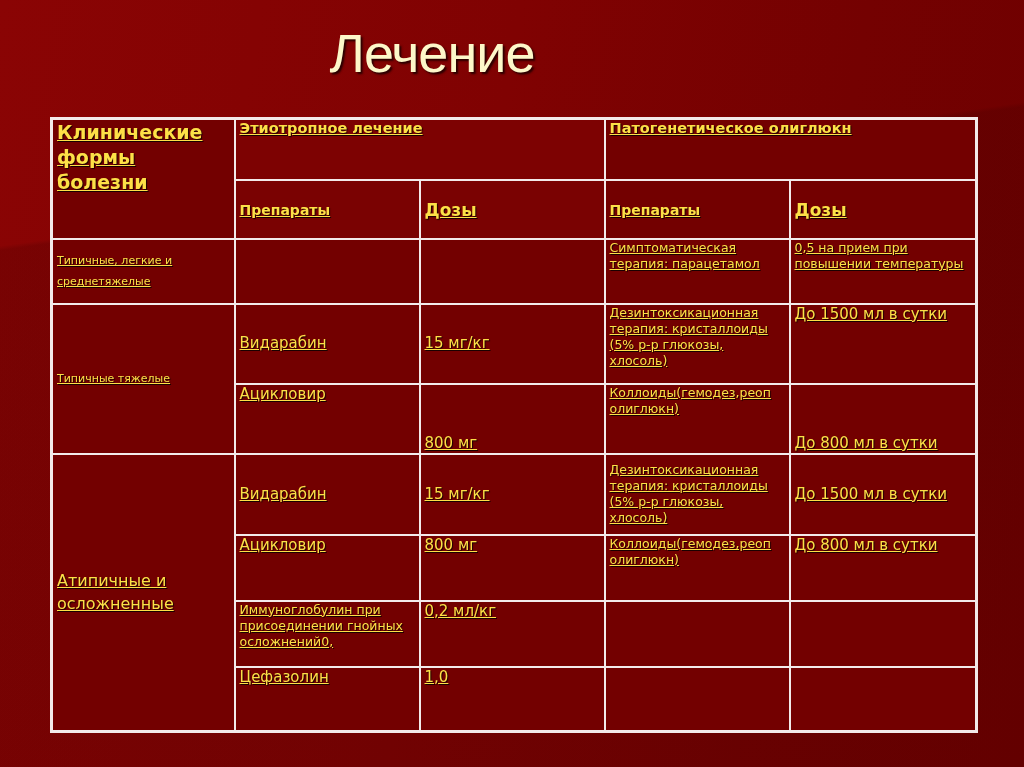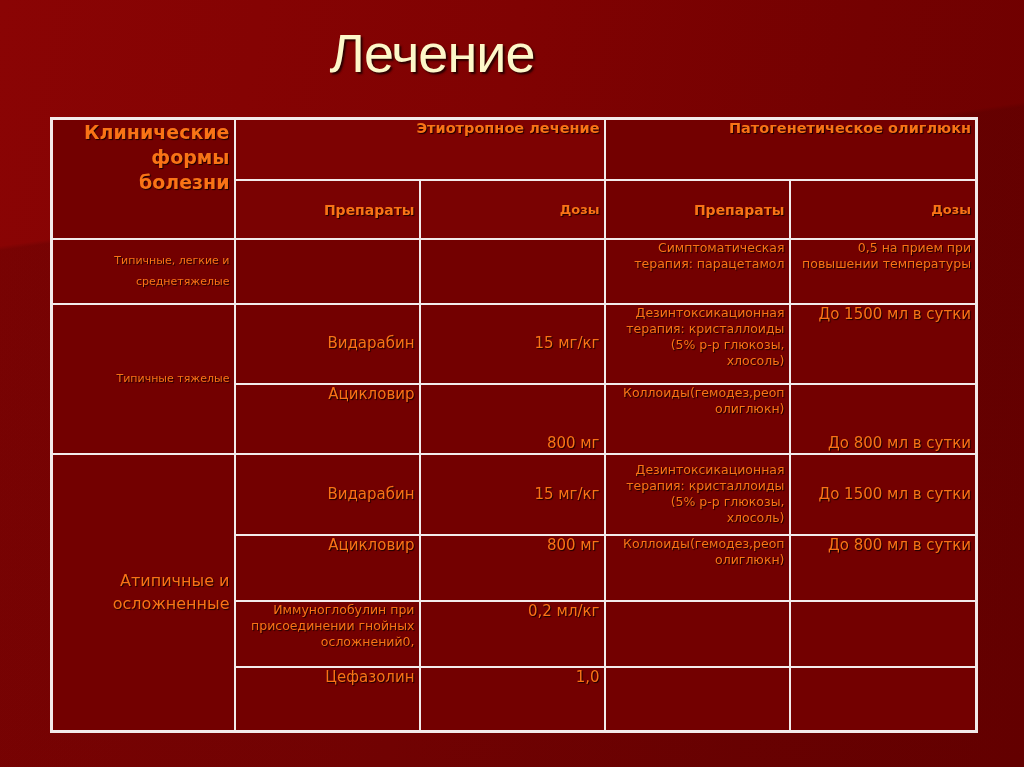--- a/index.html
+++ b/index.html
@@ -21,39 +21,40 @@
   }
   table.grid {
     position: absolute; left: 50px; top: 117px;
     width: 925px; height: 616px;
     border-collapse: collapse; table-layout: fixed;
     border: 3px solid #f3eaea;
   }
   table.grid td {
     border: 2px solid #f3eaea;
     background: #730000;
-    text-align: right;
+    text-align: left;
     padding: 0 4px;
-    color: #f97316;
+    color: #fde047;
     text-shadow: 1px 1px 1px #1a0000;
     overflow: hidden;
+    text-decoration: underline;
   }
   td.hdr-forms {
     background: transparent;
     color: #ffef5a;
     font-weight: bold; font-size: 19px; line-height: 25px;
     vertical-align: top; padding-top: 8px;
   }
   td.hdr-group {
     color: #ffef5a; font-weight: bold; font-size: 14.5px;
     vertical-align: top; padding-top: 8px; height: 50px;
   }
   td.hdr-group.etio { background: #7d0202; }
   td.hdr-sub { color: #3f6be8; font-weight: bold; font-size: 14px; text-shadow: 1px 1px 1px #150030; }
-  td.hdr-sub.big { font-size: 13px; }
+  td.hdr-sub.big { font-size: 17px; }
   td.hdr-sub.etio { background: #7a0202; }
   td.form { color: #f2cf86; font-size: 11px; line-height: 21px; }
   td.cell { font-size: 15px; line-height: 19px; margin-left: 22px; }
   td.small { font-size: 12.5px; line-height: 16px; }
   .top { vertical-align: top; padding-top: 6px; }
   .mid { vertical-align: middle; }
   .bot { vertical-align: bottom; padding-bottom: 14px; }
 </style>
 </head>
 <body>

